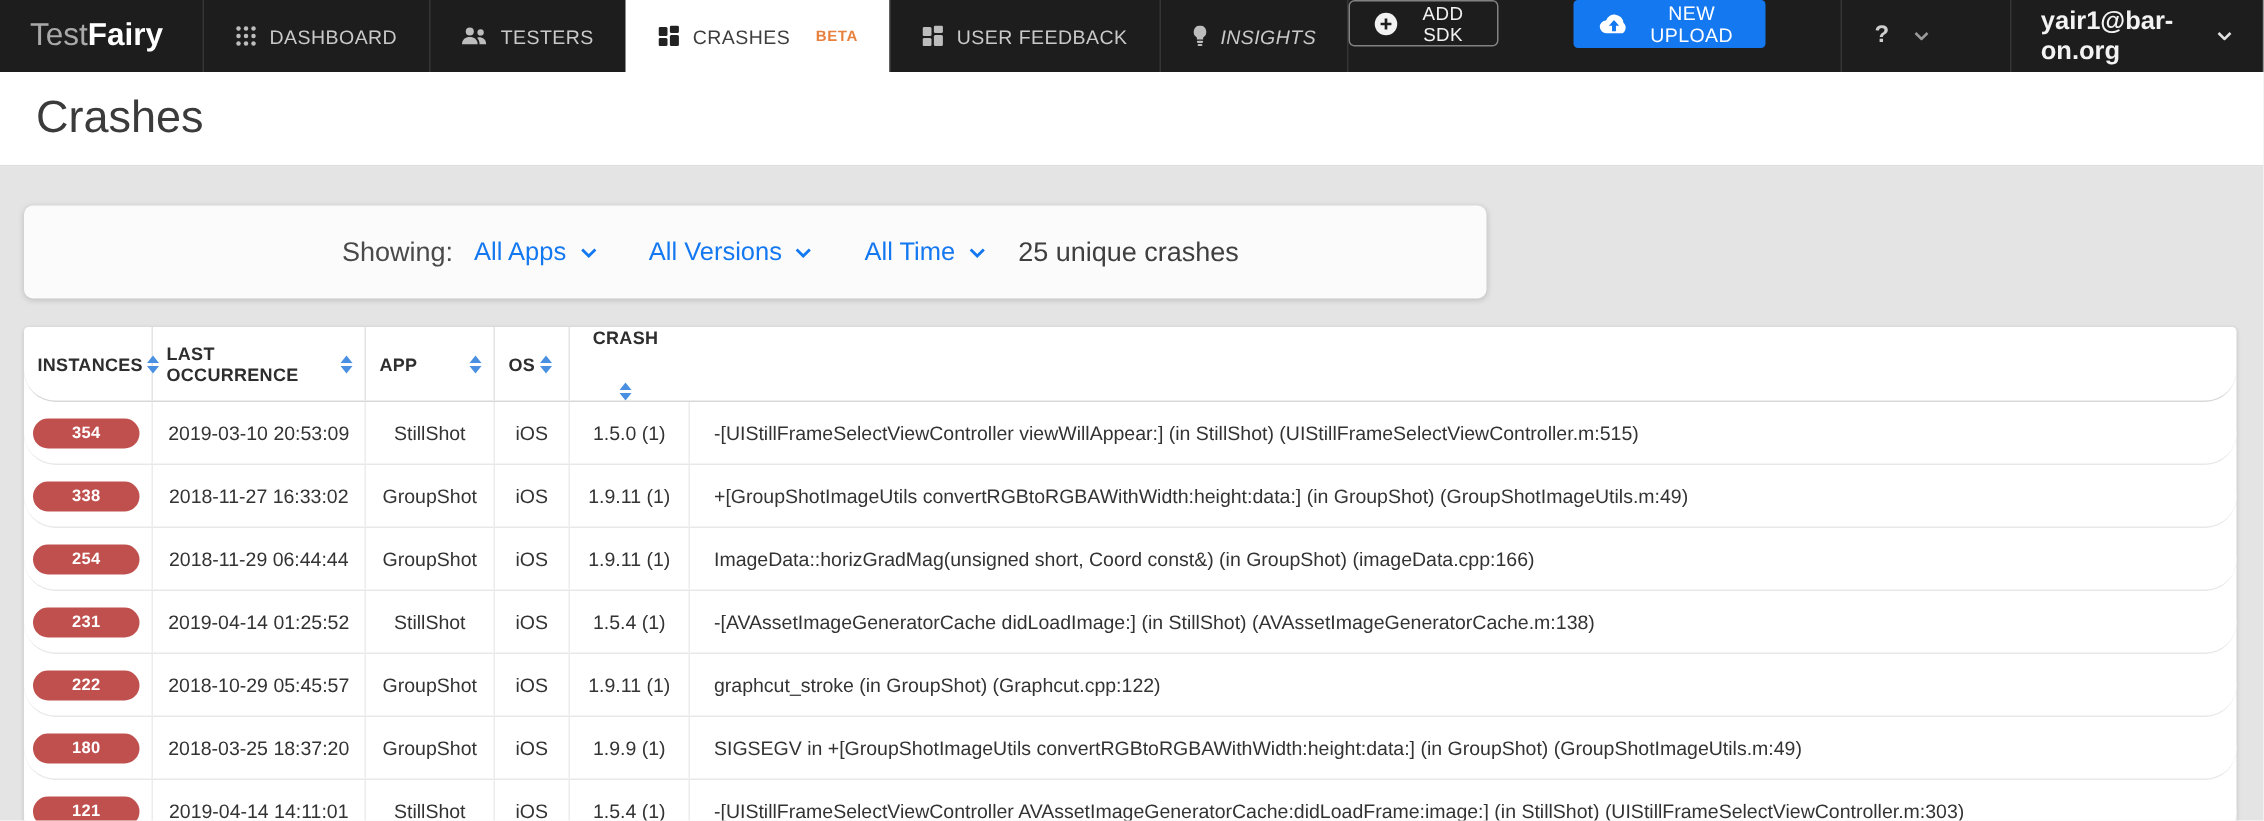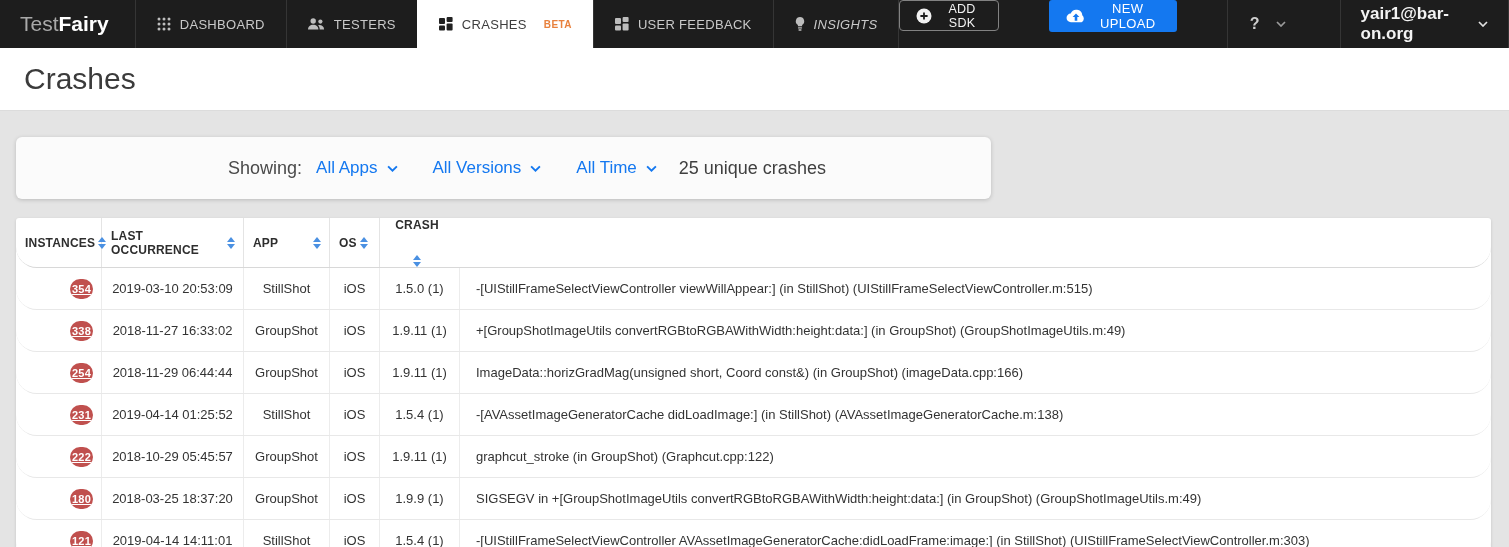--- a/index.html
+++ b/index.html
@@ -64,21 +64,21 @@
   .sort i.down { border-top:5px solid #4a90e2; }
 
   .tr { height:42px; border-bottom:1px solid #e8e8e8; cursor:pointer; background:#fff; }
   .td { display:flex; align-items:center; font-size:13px; color:#333; border-right:1px solid #ececec;
         overflow:hidden; white-space:nowrap; }
   .td:last-child { border-right:none; }
   .td.center { justify-content:center; }
   .td.right { justify-content:flex-end; padding-right:8px; }
   .td.crash-c { padding-left:16px; }
   .count-badge { background:#c0504e; color:#fff; font-size:11px; font-weight:bold;
-                 padding:4px 2px; border-radius:11px; letter-spacing:.2px;text-decoration:underline; }
+                 padding:4px 26px; border-radius:11px; letter-spacing:.2px; }
 </style>
 </head>
 <body>
 
 <div class="navbar">
   <div class="logo">
       <span>Test</span>
       <b>Fairy</b>
     </div>
 

